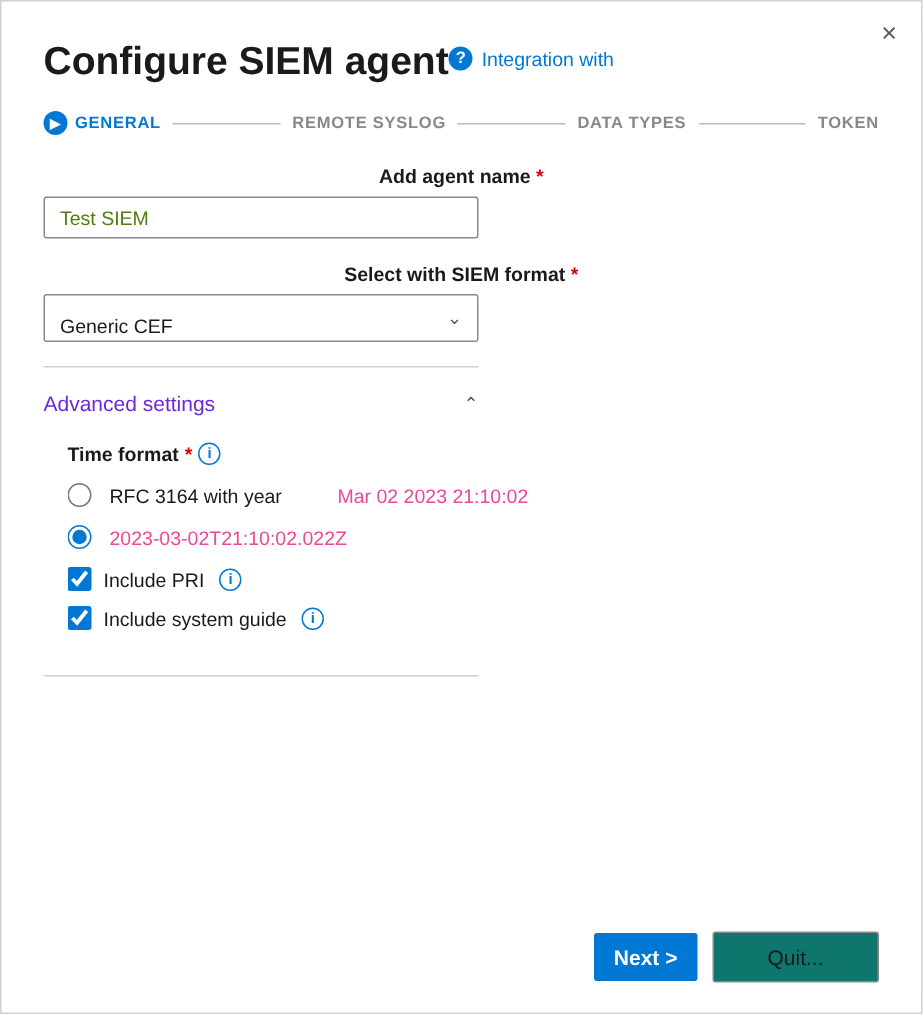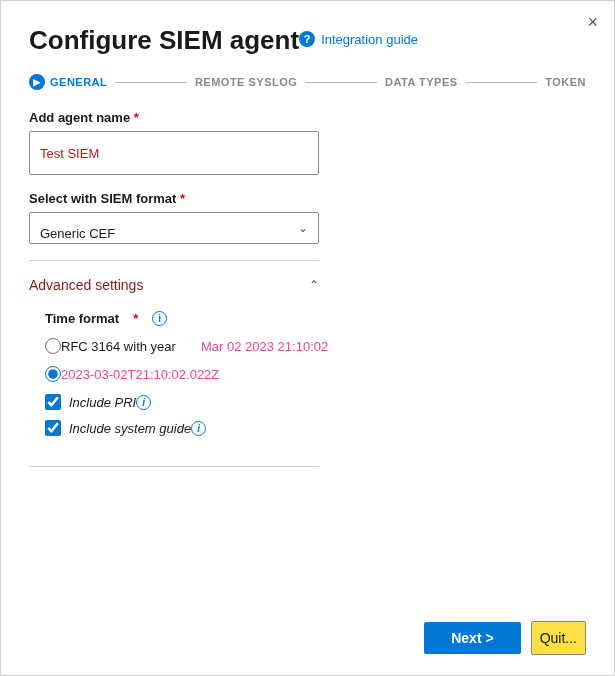--- a/index.html
+++ b/index.html
@@ -109,32 +109,33 @@
     }
     .form-group {
       margin-bottom: 16px;
     }
     .form-label {
       font-size: 13px;
       font-weight: 600;
       color: #1a1a1a;
       margin-bottom: 6px;
       display: block;
+      text-align: center;
     }
     .required {
       color: #d00;
     }
     .form-input {
       width: 290px;
-      height: 44px;
+      height: 28px;
       border: 1px solid #8a8a8a;
       border-radius: 2px;
       padding: 0 10px;
       font-size: 13px;
-      color: #b91c1c;
+      color: #4d7c0f;
       outline: none;
     }
     .form-select-wrapper {
       width: 290px;
       height: 32px;
       border: 1px solid #8a8a8a;
       border-radius: 2px;
       display: flex;
       align-items: center;
       justify-content: space-between;
@@ -163,55 +164,55 @@
     .advanced-header {
       display: flex;
       align-items: center;
       justify-content: space-between;
       width: 290px;
       cursor: pointer;
       padding: 6px 0;
     }
     .advanced-label {
       font-size: 14px;
-      color: #7f1d1d;
+      color: #6d28d9;
     }
     .chevron-up {
       font-size: 12px;
       color: #555;
     }
     .advanced-content {
       padding: 12px 16px;
     }
     .time-format-label {
       font-size: 13px;
       font-weight: 600;
       color: #1a1a1a;
       display: flex;
       align-items: center;
-      gap: 14px;
+      gap: 4px;
       margin-bottom: 12px;
     }
     .info-icon {
       width: 15px;
       height: 15px;
       border-radius: 50%;
       border: 1.5px solid #0078d4;
       color: #0078d4;
       font-size: 10px;
       font-weight: bold;
       display: flex;
       align-items: center;
       justify-content: center;
       cursor: pointer;
     }
     .radio-option {
       display: flex;
       align-items: center;
-      gap: 0;
+      gap: 12px;
       margin-bottom: 12px;
     }
     .radio-input {
       width: 16px;
       height: 16px;
       accent-color: #0078d4;
       cursor: pointer;
     }
     .radio-label {
       font-size: 13px;
@@ -232,50 +233,49 @@
       width: 16px;
       height: 16px;
       accent-color: #0078d4;
       cursor: pointer;
     }
     .checkbox-label {
       font-size: 13px;
       color: #1a1a1a;
       display: flex;
       align-items: flex-end;
-      gap: 0;
-      font-style: italic;
+      gap: 10px;
     }
     .footer {
       padding: 16px 28px 20px 28px;
       display: flex;
       justify-content: flex-end;
       align-items: center;
       gap: 10px;
       border-top: none;
     }
     .btn-next {
       background: #0078d4;
       color: white;
       border: none;
-      padding: 8px 27px;
+      padding: 8px 13px;
       font-size: 14px;
       font-weight: 600;
       cursor: pointer;
       border-radius: 2px;
       display: flex;
       align-items: center;
       gap: 4px;
       margin-left: 16px;
     }
     .btn-quit {
-      background: #fde047;
+      background: #0f766e;
       color: #1a1a1a;
       border: 1px solid #8a8a8a;
-      padding: 8px 8px;
+      padding: 8px 36px;
       font-size: 14px;
       cursor: pointer;
       border-radius: 2px;
     }
     .divider-full {
       height: 1px;
       background: #d0d0d0;
       margin: 8px 0;
       width: 290px;
     }
@@ -284,21 +284,21 @@
 <body>
 
 <div class="dialog">
   <button class="close-btn">×</button>
 
   <div class="header">
     <div class="header-top">
       <h1 class="title">Configure SIEM agent</h1>
       <div class="integration-guide">
         <div class="help-icon">?</div>
-        <span>Integration guide</span>
+        <span>Integration with</span>
       </div>
     </div>
 
     <div class="wizard-steps">
       <div class="step active">
         <div class="step-icon">▶</div>
         <span>GENERAL</span>
       </div>
       <div class="step-line"></div>
       <div class="step">

